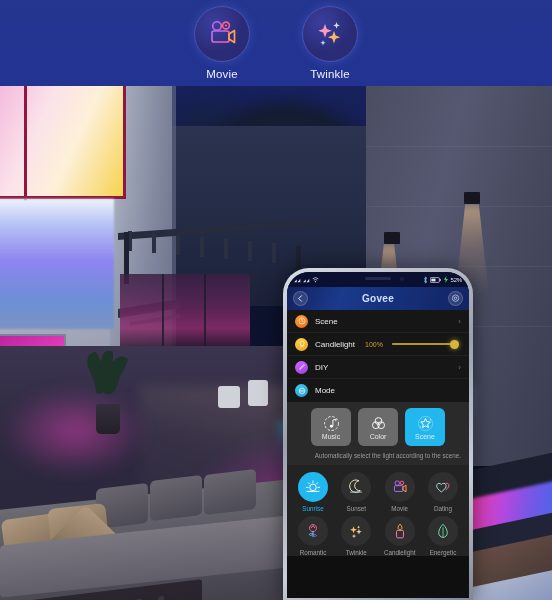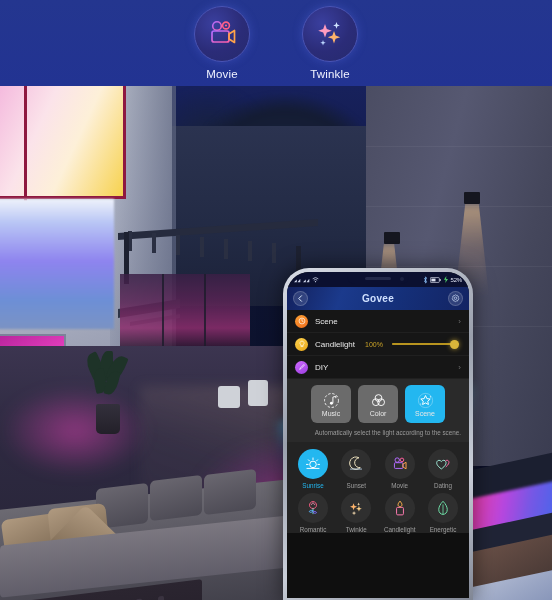--- a/index.html
+++ b/index.html
@@ -434,20 +434,29 @@
         <div class="row">
           <div class="row-ic" style="background:linear-gradient(150deg,#d06bff,#9b3de0)">
             <svg width="8" height="8" viewBox="0 0 12 12">
               <path d="M8.8 2.2 L3.6 7.4 L2.4 9.6 L4.6 8.4 L9.8 3.2 Z" fill="none" stroke="#fff" stroke-width="0.95" stroke-linejoin="round"></path>
             </svg>
           </div>
           <span class="row-lb">DIY</span>
           <span class="chev">›</span>
         </div>
 
+        <div class="row" style="border-bottom:none">
+          <div class="row-ic" style="background:linear-gradient(150deg,#45cdf0,#1d9fd4)">
+            <svg width="8" height="8" viewBox="0 0 12 12">
+              <circle cx="6" cy="6" r="4.2" fill="none" stroke="#fff" stroke-width="0.95"></circle>
+              <path d="M2.1 5 L9.9 5 M2.1 7.2 L9.9 7.2" stroke="#fff" stroke-width="0.85"></path>
+            </svg>
+          </div>
+          <span class="row-lb">Mode</span>
+        </div>
 
       </div>
 
       <div class="modearea">
         <div class="modebtns">
 
           <div class="mbtn">
             <svg width="17" height="17" viewBox="0 0 22 22">
               <circle cx="11" cy="11" r="9" fill="none" stroke="#fff" stroke-width="1.2" stroke-dasharray="3 2.4"></circle>
               <path d="M9 14.5 A1.9 1.9 0 1 0 12.8 14.5 A1.9 1.9 0 1 0 9 14.5 Z" fill="#fff"></path>

